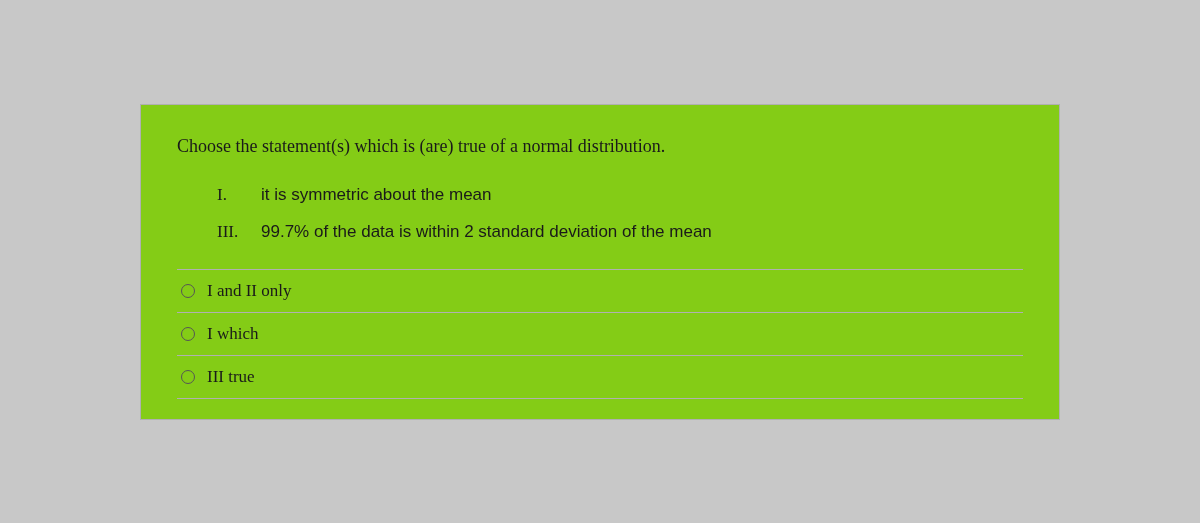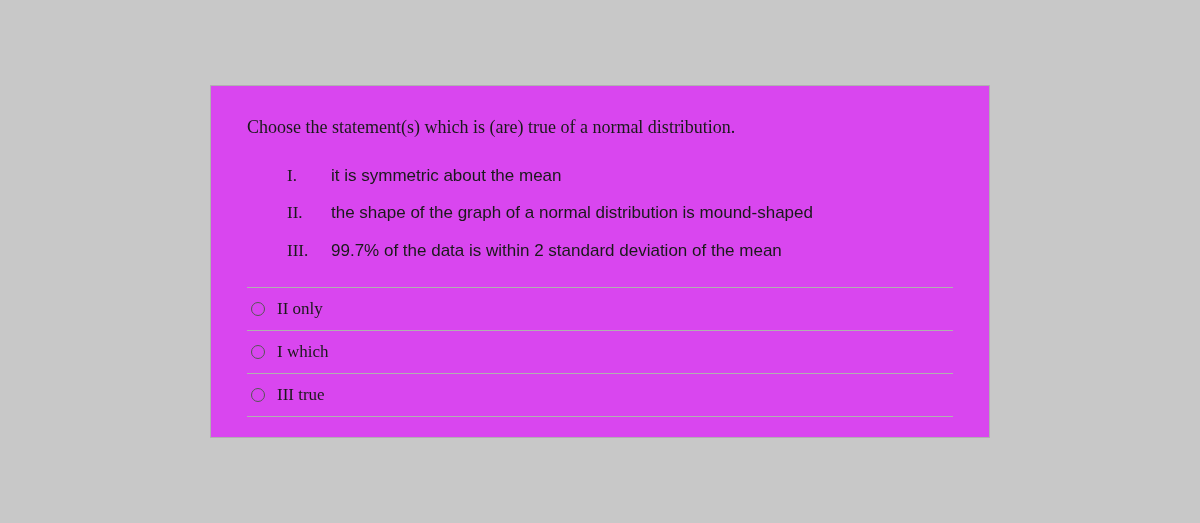--- a/index.html
+++ b/index.html
@@ -12,23 +12,23 @@
       width: 1200px;
       height: 523px;
       background-color: #c8c8c8;
       display: flex;
       align-items: center;
       justify-content: center;
       font-family: Georgia, 'Times New Roman', serif;
     }
 
     .question-card {
-      background-color: #d946ef;
+      background-color: #84cc16;
       border: 1px solid #b0b0b0;
-      width: 780px;
+      width: 920px;
       padding: 28px 36px 20px 36px;
     }
 
     .question-text {
       font-size: 18px;
       line-height: 1.5;
       color: #1a1a1a;
       margin-bottom: 22px;
       font-family: Georgia, serif;
     }
@@ -93,33 +93,29 @@
 
 <div class="question-card">
   <div class="question-text">Choose the statement(s) which is (are) true of a normal distribution.</div>
 
   <div class="statements-list">
     <div class="statement-item">
       <span class="statement-numeral">I.</span>
       <span class="statement-body">it is symmetric about the mean</span>
     </div>
     <div class="statement-item">
-      <span class="statement-numeral">II.</span>
-      <span class="statement-body">the shape of the graph of a normal distribution is mound-shaped</span>
-    </div>
-    <div class="statement-item">
       <span class="statement-numeral">III.</span>
       <span class="statement-body">99.7% of the data is within 2 standard deviation of the mean</span>
     </div>
   </div>
 
   <div class="answer-options">
     <div class="answer-option">
       <span class="radio-circle"></span>
-      <span class="answer-label">II only</span>
+      <span class="answer-label">I and II only</span>
     </div>
     <div class="answer-option">
       <span class="radio-circle"></span>
       <span class="answer-label">I which</span>
     </div>
     <div class="answer-option">
       <span class="radio-circle"></span>
       <span class="answer-label">III true</span>
     </div>
   </div>

